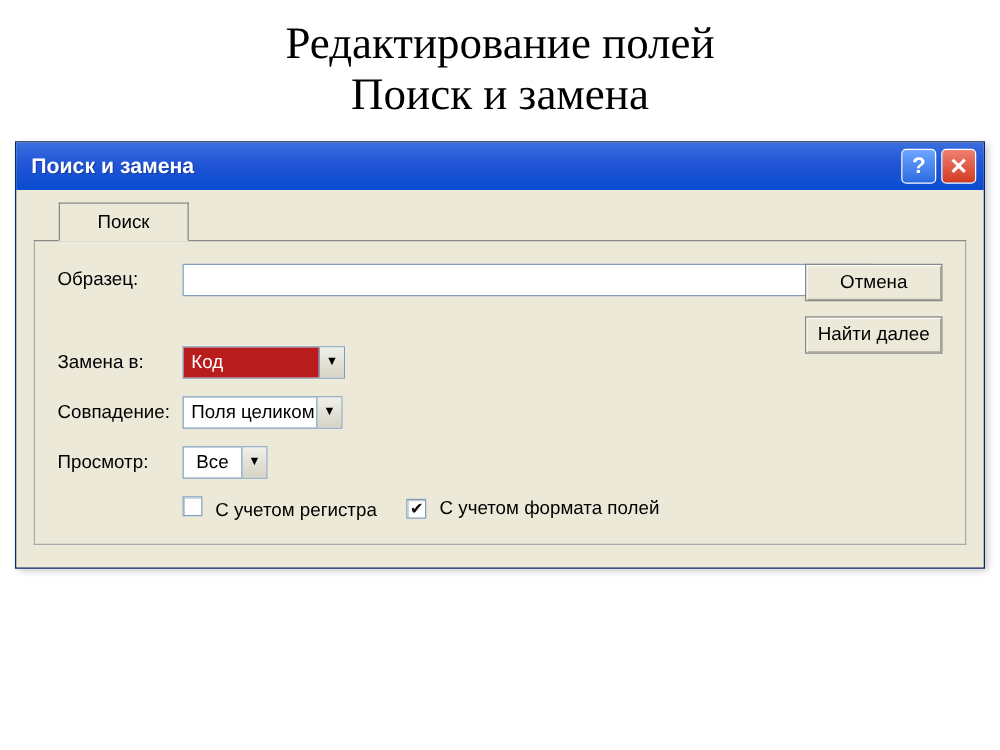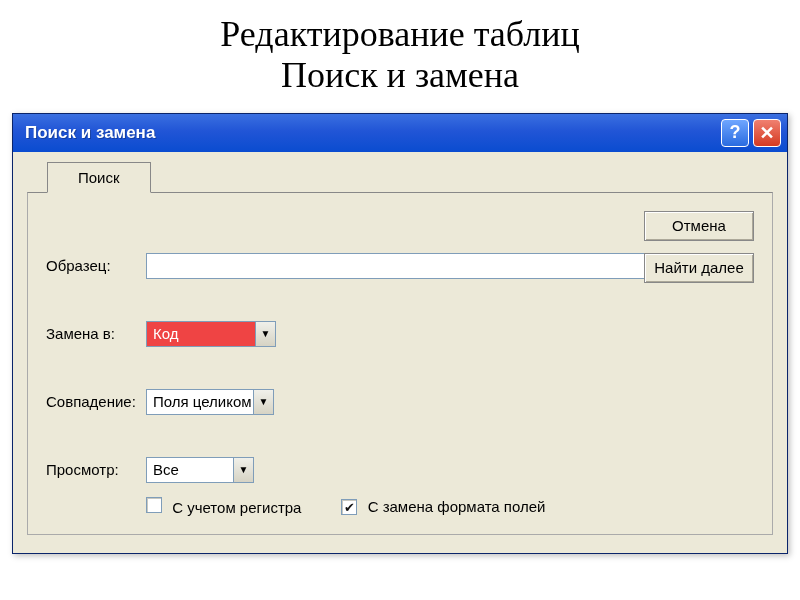--- a/index.html
+++ b/index.html
@@ -88,41 +88,40 @@
     background: #ece9d8;
     padding: 18px 14px 18px 18px;
     position: relative;
     z-index: 1;
     margin-top: -1px;
   }
   .row {
     display: flex;
     align-items: center;
     margin-bottom: 14px;
-    margin-top: 42px;
   }
   .label {
     width: 100px;
     font-size: 15px;
   }
   .combo {
     display: flex;
     background: #fff;
     border: 1px solid #7f9db9;
     height: 26px;
   }
   .combo .value {
     flex: 1;
     padding: 3px 6px;
     font-size: 15px;
     overflow: hidden;
     white-space: nowrap;
   }
   .combo .value.selected {
-    background: #ef4444;
+    background: #b91c1c;
     color: #fff;
   }
   .combo .arrow {
     width: 20px;
     background: linear-gradient(to bottom, #f0f0ea, #d6d3c4);
     border-left: 1px solid #7f9db9;
     display: flex;
     align-items: center;
     justify-content: center;
     font-size: 10px;
@@ -140,21 +139,21 @@
     margin-bottom: 12px;
   }
   .rightcol {
     position: absolute;
     right: 18px;
     top: 18px;
   }
   .checkline {
     display: flex;
     align-items: center;
-    gap: 40px;
+    gap: 24px;
     margin-left: 100px;
     font-size: 15px;
     margin-top: 0;
   }
   .chk {
     width: 16px;
     height: 16px;
     background: #fff;
     border: 1px solid #7f9db9;
     box-shadow: inset 1px 1px 0 #c8c8c0;
@@ -163,21 +162,21 @@
     justify-content: center;
     font-size: 13px;
     margin-right: 6px;
     color: #111;
   }
 </style>
 </head>
 <body>
 
 <div class="slide-title">
-  <span>Редактирование таблиц</span><br>
+  <span>Редактирование полей</span><br>
   <span>Поиск и замена</span>
 </div>
 
 <div class="dialog">
   <div class="titlebar">
     <div class="title">Поиск и замена</div>
     <div class="tbtn help">
       <span>?</span>
     </div>
     <div class="tbtn close">
@@ -217,32 +216,32 @@
       <div class="row">
         <div class="label">Совпадение:</div>
         <div class="combo" style="width:128px;">
           <div class="value">Поля целиком</div>
           <div class="arrow">▼</div>
         </div>
       </div>
 
       <div class="row">
         <div class="label">Просмотр:</div>
-        <div class="combo" style="width:108px;">
+        <div class="combo" style="width:68px;text-align:center;">
           <div class="value">Все</div>
           <div class="arrow">▼</div>
         </div>
       </div>
 
       <div class="checkline">
         <label>
           <span class="chk"></span>
           <span>С учетом регистра</span>
         </label>
         <label>
           <span class="chk">✔</span>
-          <span>С замена формата полей</span>
+          <span>С учетом формата полей</span>
         </label>
       </div>
 
     </div>
   </div>
 </div>
 
 </body></html>

